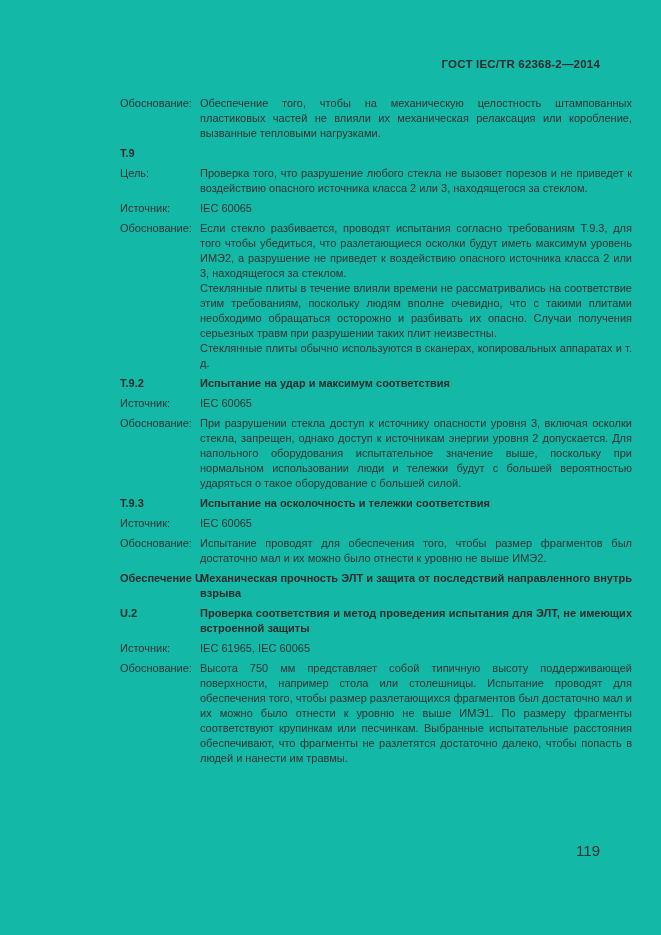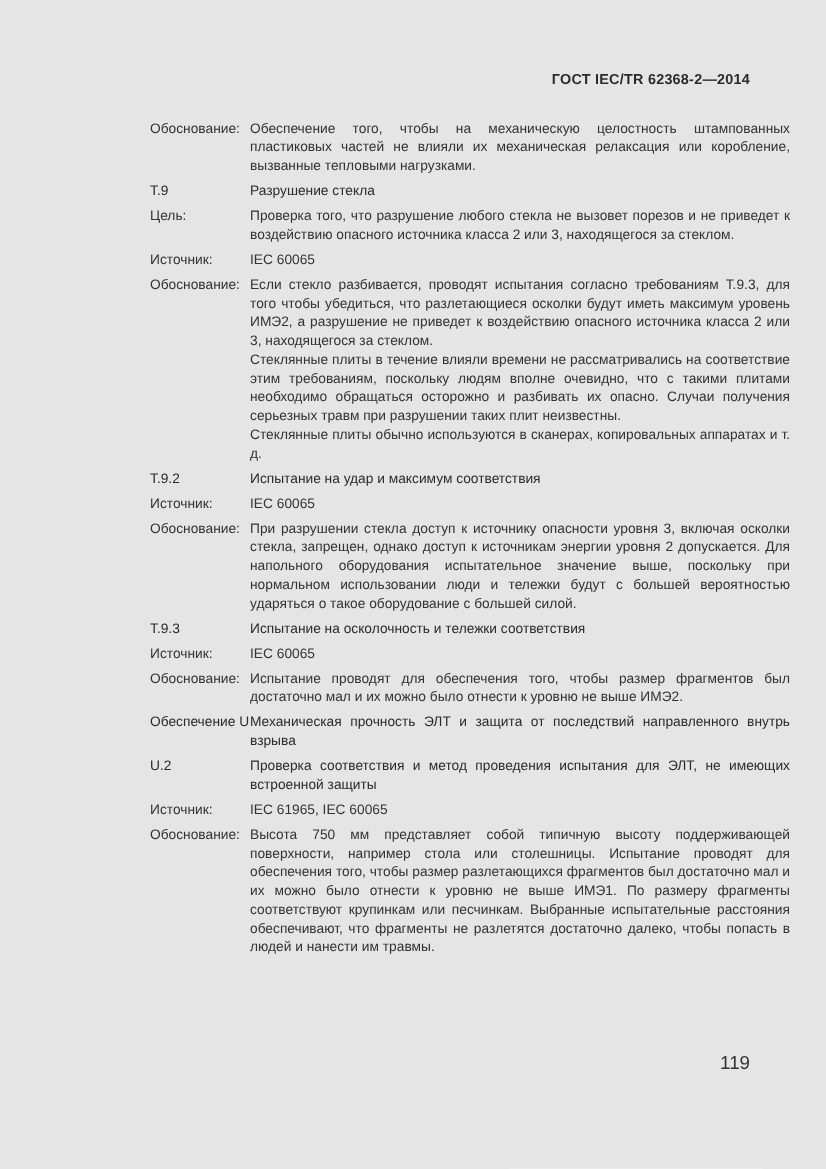--- a/index.html
+++ b/index.html
@@ -9,21 +9,21 @@
     height: 935px;
     background: #ffffff;
     font-family: "Liberation Sans", sans-serif;
     color: #333333;
     position: relative;
     overflow: hidden;
   }
   .page {
     position: absolute;
     inset: 0;
-    background: #e5e5e5;
+    background: #14b8a6;
   }
   .page-header {
     position: absolute;
     top: 57px;
     left: 88px;
     width: 512px;
     text-align: right;
     font-weight: bold;
     font-size: 11.5px;
     line-height: 14px;
@@ -50,21 +50,21 @@
   }
   .entry .text {
     flex: 1 1 auto;
     min-width: 0;
   }
   .entry .para {
     text-align: justify;
     text-justify: inter-word;
   }
   .entry.heading {
-    font-weight: normal;
+    font-weight: bold;
     color: #2b2b2b;
   }
   .page-number {
     position: absolute;
     top: 844px;
     left: 88px;
     width: 512px;
     text-align: right;
     font-size: 15px;
     line-height: 14px;
@@ -80,23 +80,20 @@
   <div class="content" id="content">
   <div class="entry">
     <div class="label">Обоснование:</div>
     <div class="text">
           <div class="para">Обеспечение того, чтобы на механическую целостность штампованных пластиковых частей не влияли их механическая релаксация или коробление, вызванные тепловыми нагрузками.</div>
         </div>
   </div>
 
   <div class="entry heading">
     <div class="label">Т.9</div>
-    <div class="text">
-          <div class="para">Разрушение стекла</div>
-        </div>
   </div>
 
   <div class="entry">
     <div class="label">Цель:</div>
     <div class="text">
           <div class="para">Проверка того, что разрушение любого стекла не вызовет порезов и не приведет к воздействию опасного источника класса 2 или 3, находящегося за стеклом.</div>
         </div>
   </div>
 
   <div class="entry">

